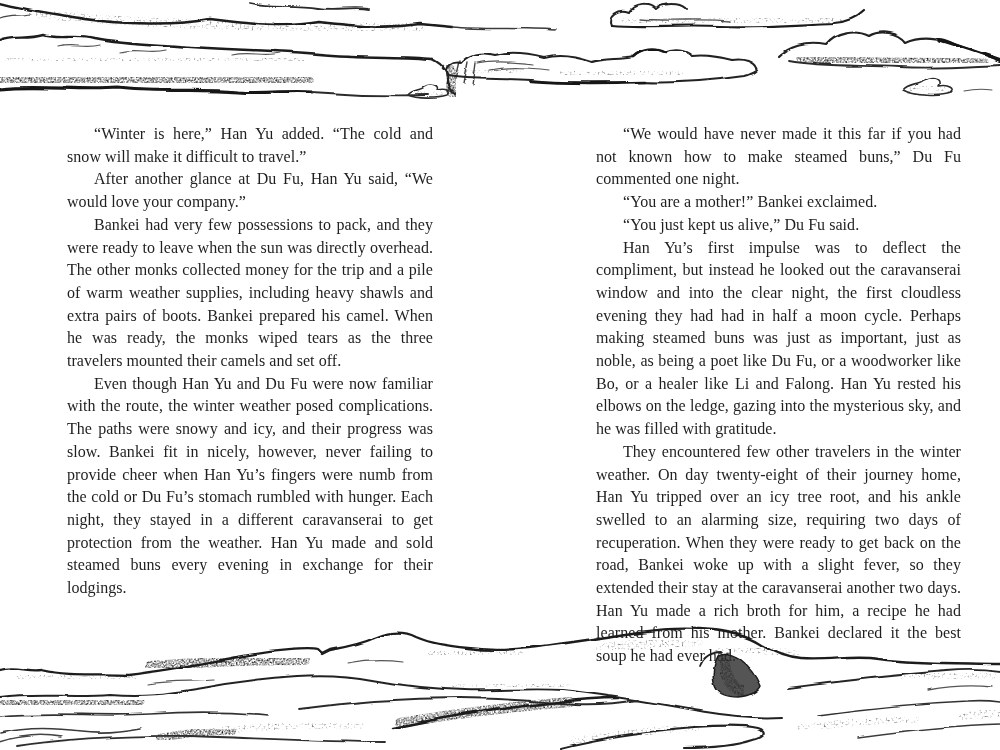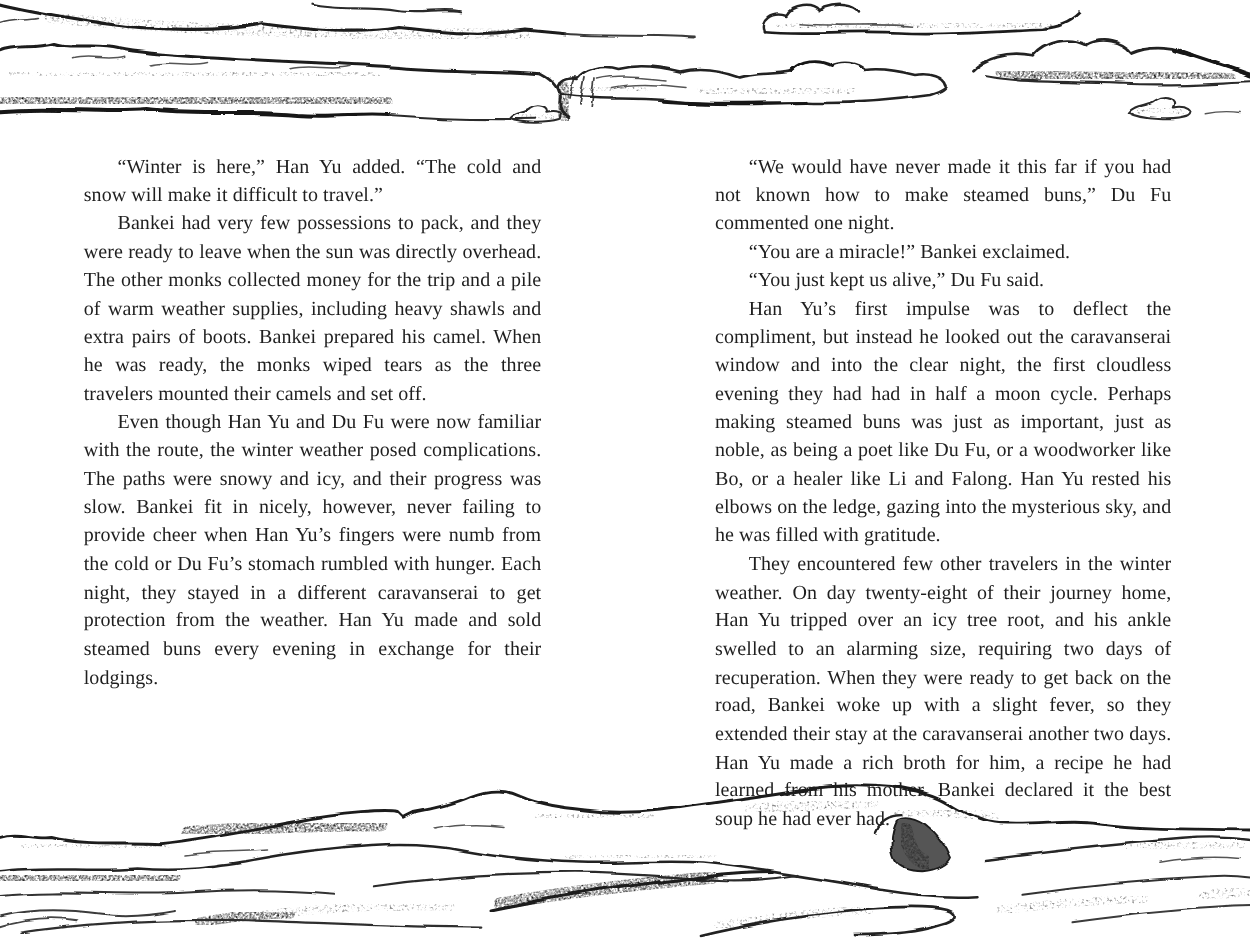--- a/index.html
+++ b/index.html
@@ -17,21 +17,21 @@
     width: 366px;
     text-align: justify;
     font-size: 16px;
     line-height: 22.7px;
     color: #1f1f1f;
     letter-spacing: 0.05px;
     hyphens: auto;
   }
   .col p { margin: 0; text-indent: 27px; }
   #col-left  { left: 67px; }
-  #col-right { left: 572px; width: 365px; }
+  #col-right { left: 596px; width: 365px; }
   svg.sketch { position: absolute; left: 0; overflow: visible; display: block; }
   #clouds { top: 0; }
   #hills  { bottom: 0; }
 </style>
 </head>
 <body>
 
 <div class="page">
 
   <svg width="0" height="0" style="position:absolute" aria-hidden="true">
@@ -96,27 +96,28 @@
       <path stroke="#555" stroke-width="1.2" d="M 478,64 C 495,60 515,62 532,64 M 490,70 C 510,66 530,68 548,70"></path>
 
       <path stroke="#2a2a2a" stroke-width="1.6" d="M 408,95 C 412,89 420,91 424,87 C 430,83 440,86 437,91 C 446,89 452,92 448,96 C 438,99 416,99 408,95"></path>
       <path stroke="#2a2a2a" stroke-width="1.6" d="M 903,90 C 908,83 918,85 924,80 C 932,75 944,79 939,86 C 950,84 957,89 951,93 C 940,97 914,96 903,90"></path>
       <path stroke="#555" stroke-width="1.1" d="M 965,91 C 975,89 985,89 993,90"></path>
     </g>
   </svg>
 
   <div class="col" id="col-left">
     <p>“Winter is here,” Han Yu added. “The cold and snow will make it difficult to travel.”</p>
+    <p>After another glance at Du Fu, Han Yu said, “We would love your company.”</p>
     <p>Bankei had very few possessions to pack, and they were ready to leave when the sun was directly overhead. The other monks collected money for the trip and a pile of warm weather supplies, including heavy shawls and extra pairs of boots. Bankei prepared his camel. When he was ready, the monks wiped tears as the three travelers mounted their camels and set off.</p>
     <p>Even though Han Yu and Du Fu were now familiar with the route, the winter weather posed complications. The paths were snowy and icy, and their progress was slow. Bankei fit in nicely, however, never failing to provide cheer when Han Yu’s fingers were numb from the cold or Du Fu’s stomach rumbled with hunger. Each night, they stayed in a different caravanserai to get protection from the weather. Han Yu made and sold steamed buns every evening in exchange for their lodgings.</p>
   </div>
 
   <div class="col" id="col-right">
     <p>“We would have never made it this far if you had not known how to make steamed buns,” Du Fu commented one night.</p>
-    <p>“You are a miracle!” Bankei exclaimed.</p>
+    <p>“You are a mother!” Bankei exclaimed.</p>
     <p>“You just kept us alive,” Du Fu said.</p>
     <p>Han Yu’s first impulse was to deflect the compliment, but instead he looked out the caravanserai window and into the clear night, the first cloudless evening they had had in half a moon cycle. Perhaps making steamed buns was just as important, just as noble, as being a poet like Du Fu, or a woodworker like Bo, or a healer like Li and Falong. Han Yu rested his elbows on the ledge, gazing into the mysterious sky, and he was filled with gratitude.</p>
     <p>They encountered few other travelers in the winter weather. On day twenty-eight of their journey home, Han Yu tripped over an icy tree root, and his ankle swelled to an alarming size, requiring two days of recuperation. When they were ready to get back on the road, Bankei woke up with a slight fever, so they extended their stay at the caravanserai another two days. Han Yu made a rich broth for him, a recipe he had learned from his mother. Bankei declared it the best soup he had ever had.</p>
   </div>
 
   <svg id="hills" class="sketch" width="1000" height="130" viewBox="0 0 1000 130">
 
     <g stroke-linecap="round" fill="none">
       <path filter="url(#grain)" stroke="#222" stroke-width="10" d="M 150,46 C 200,42 255,40 305,40"></path>
       <path filter="url(#grainLight)" stroke="#222" stroke-width="9" d="M 432,34 C 462,32 492,32 520,32"></path>

